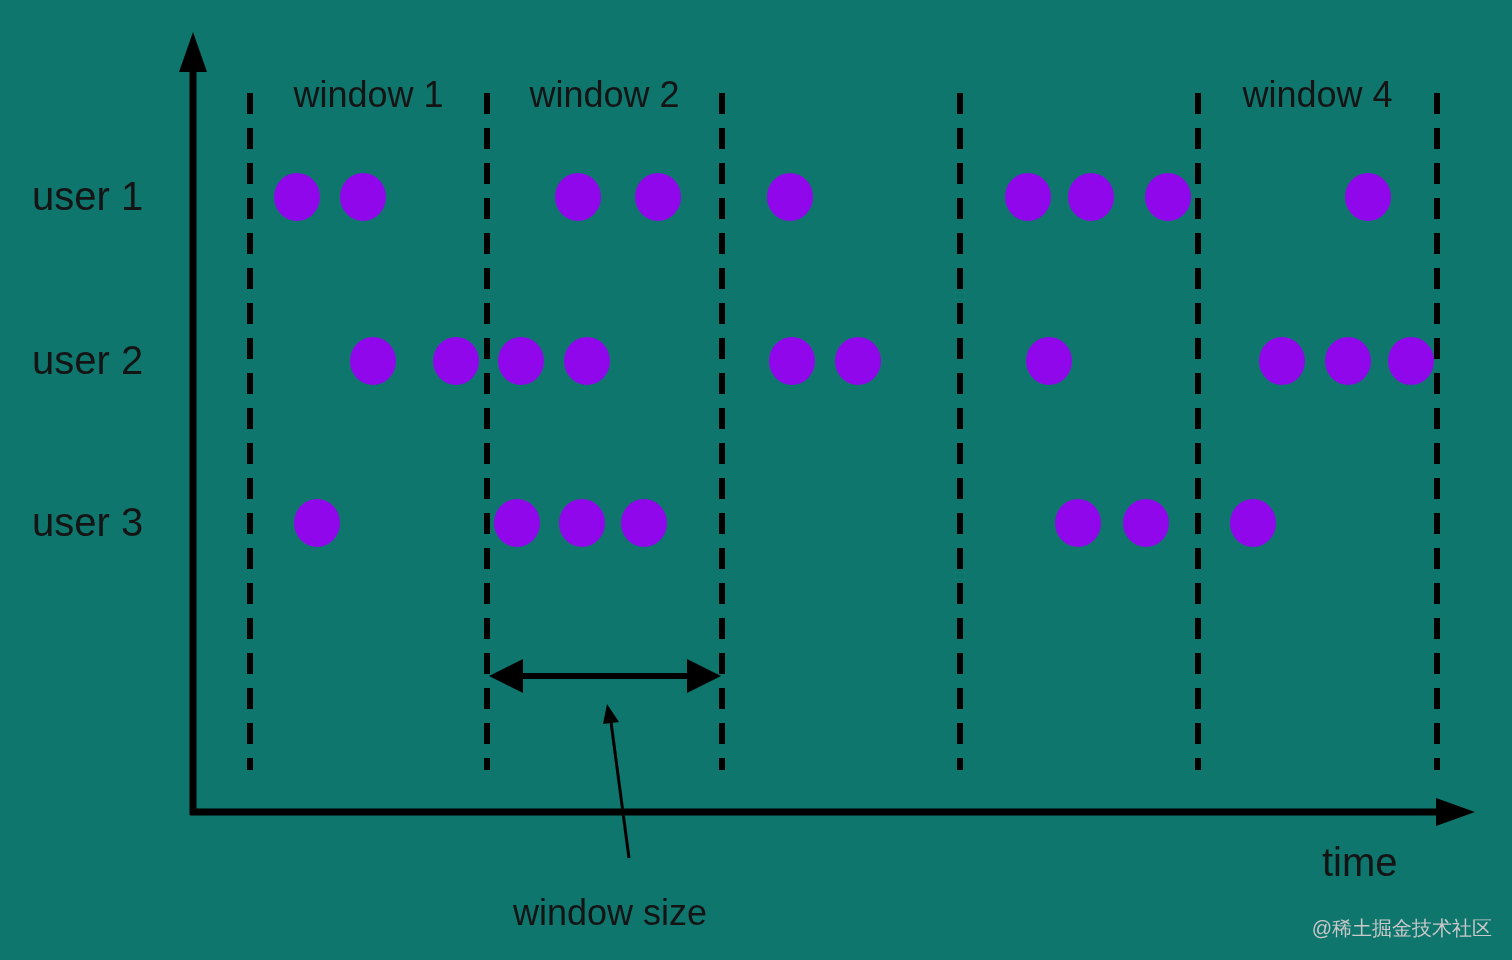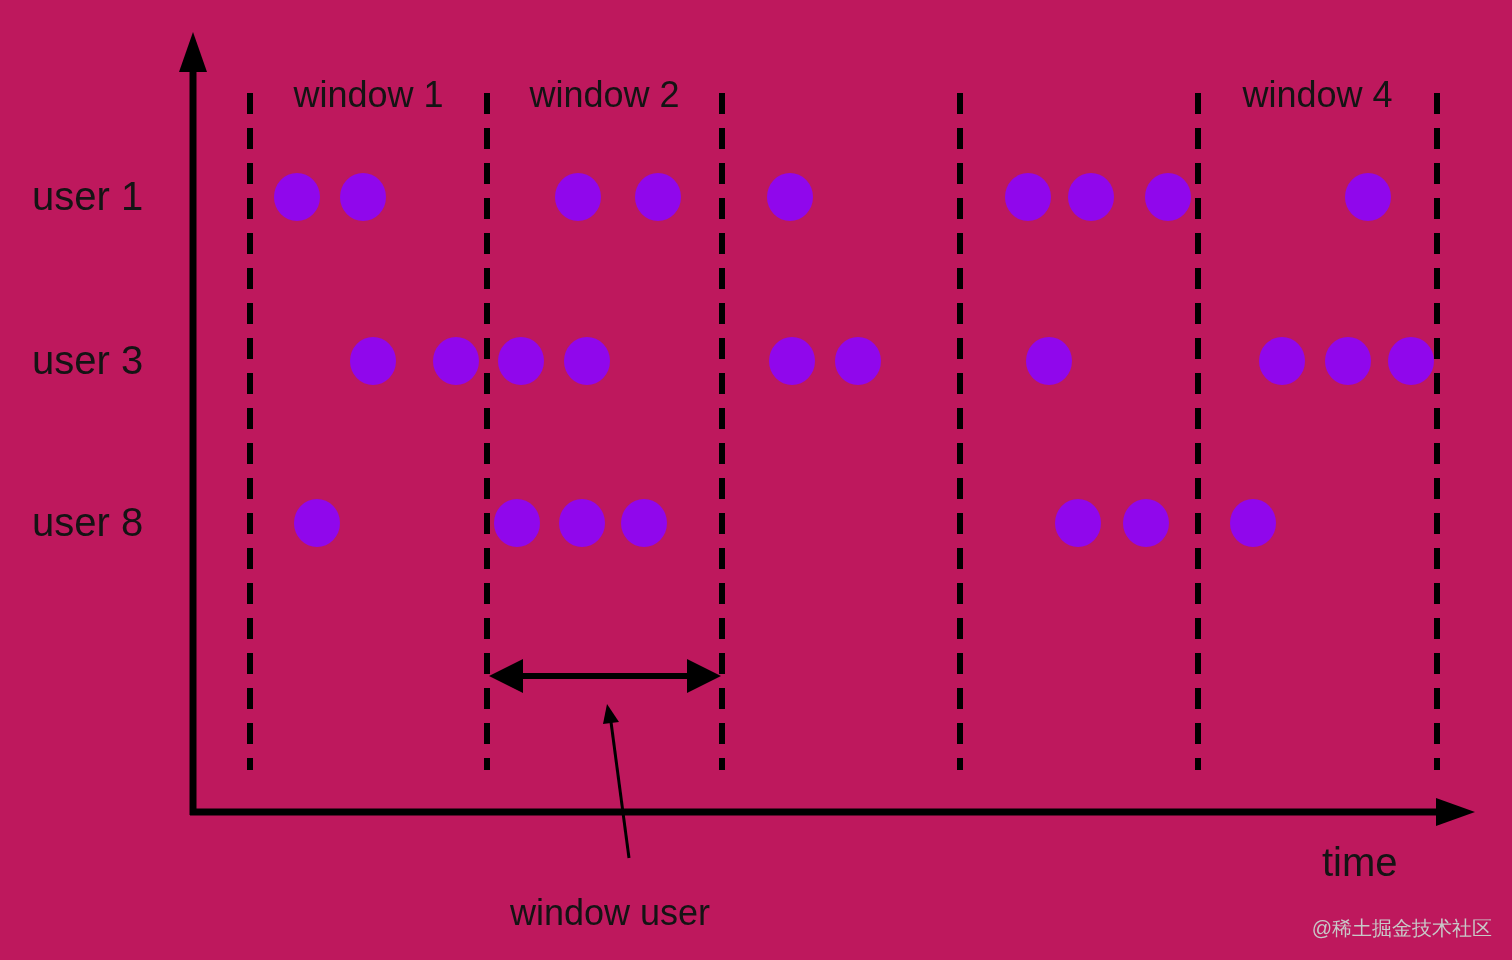--- a/index.html
+++ b/index.html
@@ -1,17 +1,17 @@
 <!DOCTYPE html>
 <html><head>
 <meta charset="utf-8">
 <style>
   html,body{margin:0;padding:0;background:#ffffff;}
   .canvas{
-    position:relative;width:1512px;height:960px;background:#be185d;
+    position:relative;width:1512px;height:960px;background:#0f766e;
     overflow:hidden;font-family:"Liberation Sans",sans-serif;color:#111111;
   }
   .base-svg{position:absolute;left:0;top:0;}
   .win-label{
     position:absolute;top:75px;transform:translateX(-50%);
     font-size:36px;line-height:40px;white-space:nowrap;color:#141414;
   }
   .user-label{
     position:absolute;left:32px;transform:translateY(-52%);
     font-size:40px;line-height:44px;white-space:nowrap;color:#141414;
@@ -61,25 +61,25 @@
       <line x1="629" y1="858" x2="611" y2="722" stroke="#000" stroke-width="3"></line>
       <polygon points="607,704 619,722 603,724" fill="#000"></polygon>
     </g>
   </svg>
 
   <div class="win-label" style="left: 368.5px;">window 1</div>
   <div class="win-label" style="left: 604.5px;">window 2</div>
   <div class="win-label" style="left: 1317.5px;">window 4</div>
 
   <div class="user-label" style="top: 197px;">user 1</div>
-  <div class="user-label" style="top: 361px;">user 3</div>
-  <div class="user-label" style="top: 523px;">user 8</div>
+  <div class="user-label" style="top: 361px;">user 2</div>
+  <div class="user-label" style="top: 523px;">user 3</div>
 
   <div class="time-label">time</div>
-  <div class="size-label">window user</div>
+  <div class="size-label">window size</div>
   <div class="watermark">@稀土掘金技术社区</div>
 
   <div id="dots">
       <div class="dot" style="left: 274px; top: 173px; width: 46px; height: 48px; background: rgb(144, 7, 236);"></div>
       <div class="dot" style="left: 340px; top: 173px; width: 46px; height: 48px; background: rgb(144, 7, 236);"></div>
       <div class="dot" style="left: 555px; top: 173px; width: 46px; height: 48px; background: rgb(144, 7, 236);"></div>
       <div class="dot" style="left: 635px; top: 173px; width: 46px; height: 48px; background: rgb(144, 7, 236);"></div>
       <div class="dot" style="left: 767px; top: 173px; width: 46px; height: 48px; background: rgb(144, 7, 236);"></div>
       <div class="dot" style="left: 1005px; top: 173px; width: 46px; height: 48px; background: rgb(144, 7, 236);"></div>
       <div class="dot" style="left: 1068px; top: 173px; width: 46px; height: 48px; background: rgb(144, 7, 236);"></div>

